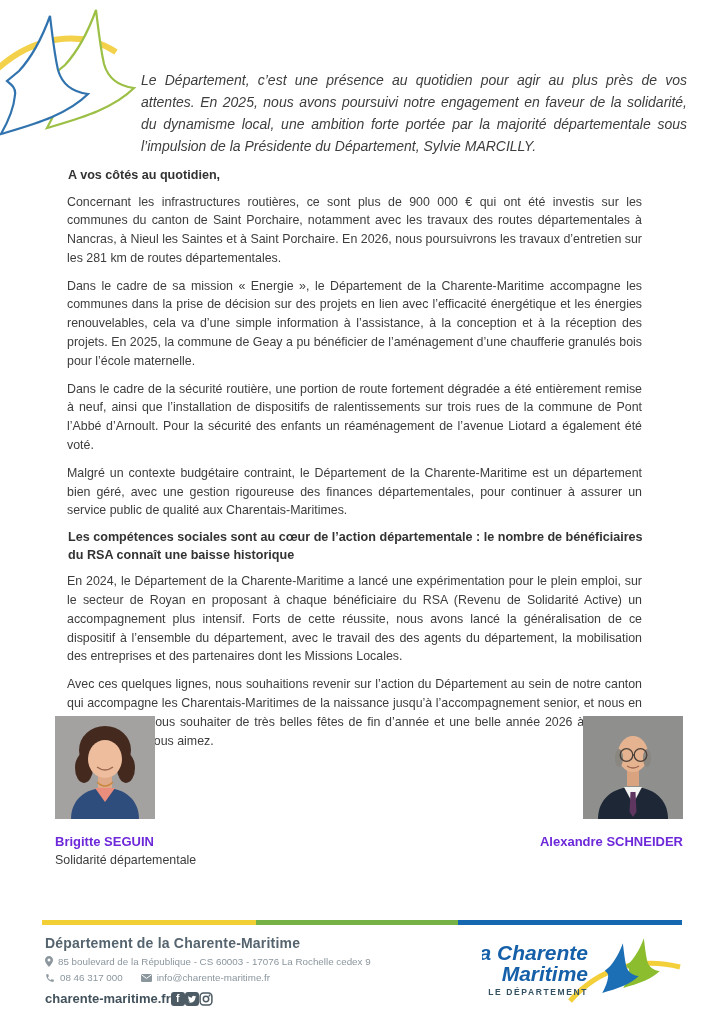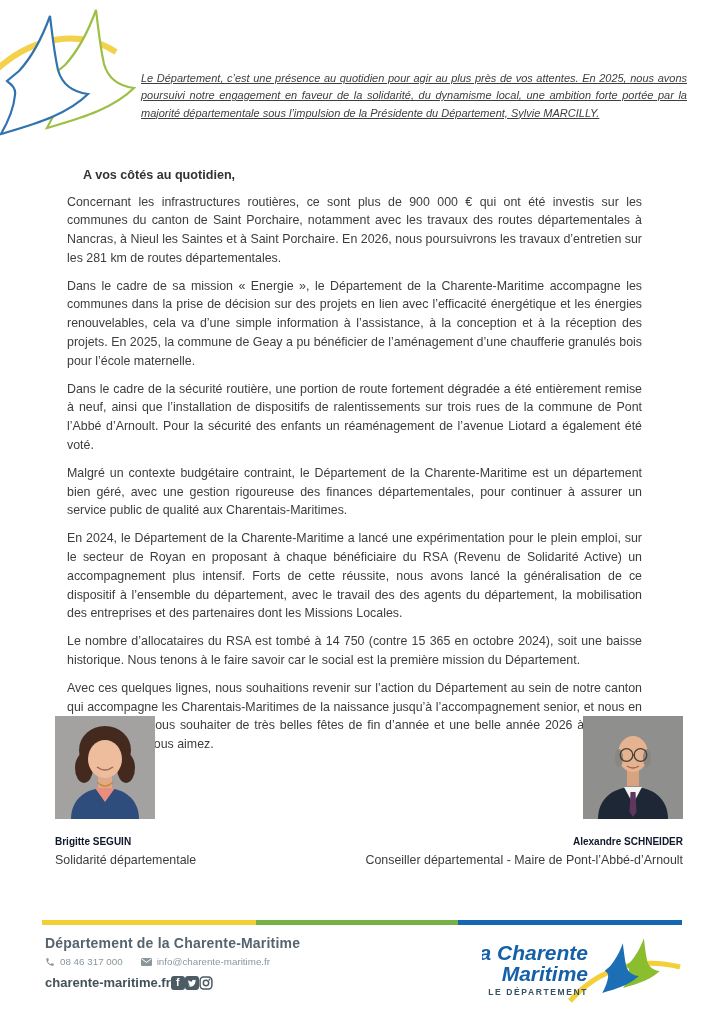--- a/index.html
+++ b/index.html
@@ -5,42 +5,41 @@
   html,body{margin:0;padding:0;background:#e8e8e8;}
   .page{
     position:relative;width:724px;height:1024px;margin:0 auto;background:#ffffff;
     font-family:"Liberation Sans",sans-serif;overflow:hidden;
   }
   
   .top-logo{position:absolute;left:-2px;top:8px;width:142px;height:136px;}
   
   .intro{
     position:absolute;left:141px;top:70px;width:546px;
-    font-style:italic;font-size:11px;line-height:1.57;color:#3e3e3e;
+    font-style:italic;font-size:14px;line-height:1.57;color:#3e3e3e;
     text-align:justify;
-    text-decoration:underline;
   }
   
   .content{
     position:absolute;left:67px;top:167px;width:591px;
     font-size:12.4px;line-height:18.8px;color:#3d3d3d;text-align:justify;
   }
   .content .h{
     font-size:12.6px;font-weight:bold;color:#333333;text-align:left;
-    margin:0 0 8px 16px;line-height:17.5px;
+    margin:0 0 8px 1px;line-height:17.5px;
   }
   .content .h2{margin-top:1px;}
   .content p{margin:0 16px 9px 0;}
   
   .person{position:absolute;top:716px;}
   .person.left{left:55px;width:300px;text-align:left;}
   .person.right{left:333px;width:350px;text-align:right;}
   .photo{width:100px;height:103px;display:inline-block;background:#9c9c9a;}
   .person .photo-row{display:block;}
-  .person-name{font-size:10px;font-weight:bold;color:#0f172a;margin-top:9px;line-height:19px;}
+  .person-name{font-size:13px;font-weight:bold;color:#6d28d9;margin-top:9px;line-height:19px;}
   .person-line{font-size:12.4px;color:#3d3d3d;line-height:19px;}
   
   .footer-bar{position:absolute;left:42px;top:920px;width:640px;height:5px;display:flex;}
   .footer-bar .seg{height:100%;}
   .footer-info{position:absolute;left:45px;top:935px;}
   .org-name{font-size:14px;font-weight:bold;color:#55646e;letter-spacing:.2px;}
   .foot-line{display:flex;align-items:center;gap:5px;font-size:9.8px;color:#8b969d;margin-top:5px;}
   .foot-line .sep{width:8px;}
   .site-row{display:flex;align-items:center;margin-top:8px;}
   .site{font-size:13px;font-weight:bold;color:#42525c;}
@@ -65,22 +64,22 @@
   </svg>
 
   <div class="intro">Le Département, c’est une présence au quotidien pour agir au plus près de vos attentes. En 2025, nous avons poursuivi notre engagement en faveur de la solidarité, du dynamisme local, une ambition forte portée par la majorité départementale sous l’impulsion de la Présidente du Département, Sylvie MARCILLY.</div>
 
   <div class="content">
     <div class="h">A vos côtés au quotidien,</div>
     <p>Concernant les infrastructures routières, ce sont plus de 900 000 € qui ont été investis sur les communes du canton de Saint Porchaire, notamment avec les travaux des routes départementales à Nancras, à Nieul les Saintes et à Saint Porchaire. En 2026, nous poursuivrons les travaux d’entretien sur les 281 km de routes départementales.</p>
     <p>Dans le cadre de sa mission « Energie », le Département de la Charente-Maritime accompagne les communes dans la prise de décision sur des projets en lien avec l’efficacité énergétique et les énergies renouvelables, cela va d’une simple information à l’assistance, à la conception et à la réception des projets. En 2025, la commune de Geay a pu bénéficier de l’aménagement d’une chaufferie granulés bois pour l’école maternelle.</p>
     <p>Dans le cadre de la sécurité routière, une portion de route fortement dégradée a été entièrement remise à neuf, ainsi que l’installation de dispositifs de ralentissements sur trois rues de la commune de Pont l’Abbé d’Arnoult. Pour la sécurité des enfants un réaménagement de l’avenue Liotard a également été voté.</p>
     <p>Malgré un contexte budgétaire contraint, le Département de la Charente-Maritime est un département bien géré, avec une gestion rigoureuse des finances départementales, pour continuer à assurer un service public de qualité aux Charentais-Maritimes.</p>
+    <div class="h h2">Les compétences sociales sont au cœur de l’action départementale : le nombre de bénéficiaires du RSA connaît une baisse historique</div>
     <p>En 2024, le Département de la Charente-Maritime a lancé une expérimentation pour le plein emploi, sur le secteur de Royan en proposant à chaque bénéficiaire du RSA (Revenu de Solidarité Active) un accompagnement plus intensif. Forts de cette réussite, nous avons lancé la généralisation de ce dispositif à l’ensemble du département, avec le travail des des agents du département, la mobilisation des entreprises et des partenaires dont les Missions Locales.</p>
-    <p>Le nombre d’allocataires du RSA est tombé à 14 750 (contre 15 365 en octobre 2024), soit une baisse historique. Nous tenons à le faire savoir car le social est la première mission du Département.</p>
     <p>Avec ces quelques lignes, nous souhaitions revenir sur l’action du Département au sein de notre canton qui accompagne les Charentais-Maritimes de la naissance jusqu’à l’accompagnement senior, et nous en profitons pour vous souhaiter de très belles fêtes de fin d’année et une belle année 2026 à vous et à tous ceux que vous aimez.</p>
   </div>
 
   <div class="person left">
     <span class="photo-row">
       <svg class="photo" viewBox="0 0 100 103" aria-hidden="true">
         <rect width="100" height="103" fill="#a3a2a0"></rect>
         <ellipse cx="50" cy="34" rx="26" ry="24" fill="#44291f"></ellipse>
         <ellipse cx="29" cy="52" rx="9" ry="15" fill="#44291f"></ellipse>
         <ellipse cx="71" cy="52" rx="9" ry="15" fill="#44291f"></ellipse>
@@ -107,31 +106,36 @@
         <circle cx="43.5" cy="39" r="6.3" stroke="#4a4038" stroke-width="1.3" fill="none"></circle>
         <circle cx="57.5" cy="39" r="6.3" stroke="#4a4038" stroke-width="1.3" fill="none"></circle>
         <path d="M49.5 39 L51.5 39" stroke="#4a4038" stroke-width="1.3"></path>
         <path d="M44 50 Q50 54 56 50" stroke="#9c6650" stroke-width="1.3" fill="none"></path>
         <path d="M15 103 C15 83 30 71 50 71 C70 71 85 83 85 103 Z" fill="#1d2735"></path>
         <path d="M41 71 L50 88 L59 71 Z" fill="#f4f4f2"></path>
         <path d="M47.5 76 L52.5 76 L53.5 96 L50 101 L46.5 96 Z" fill="#5f3660"></path>
       </svg>
     </span>
     <div class="person-name">Alexandre SCHNEIDER</div>
-    <div class="person-line">Conseiller départemental - Maire de Pont-l’Abbé-d’Arnoult</div>
   </div>
 
   <div class="footer-bar">
     <span class="seg" style="width:33.4%;background:#F2CF35;"></span>
     <span class="seg" style="width:31.6%;background:#76B145;"></span>
     <span class="seg" style="width:35%;background:#1568B0;"></span>
   </div>
 
   <div class="footer-info">
     <div class="org-name">Département de la Charente-Maritime</div>
+    <div class="foot-line">
+      <svg width="8" height="11" viewBox="0 0 8 11" aria-hidden="true">
+        <path d="M4 0 C1.8 0 0 1.8 0 4 C0 6.9 4 11 4 11 C4 11 8 6.9 8 4 C8 1.8 6.2 0 4 0 Z M4 5.5 A1.5 1.5 0 1 1 4 2.5 A1.5 1.5 0 0 1 4 5.5 Z" fill="#8b969d"></path>
+      </svg>
+      <span>85 boulevard de la République - CS 60003 - 17076 La Rochelle cedex 9</span>
+    </div>
     <div class="foot-line">
       <svg width="10" height="10" viewBox="0 0 24 24" aria-hidden="true">
         <path d="M6.62 10.79c1.44 2.83 3.76 5.14 6.59 6.59l2.2-2.2c.27-.27.67-.36 1.02-.24 1.12.37 2.33.57 3.57.57.55 0 1 .45 1 1V20c0 .55-.45 1-1 1-9.39 0-17-7.61-17-17 0-.55.45-1 1-1h3.5c.55 0 1 .45 1 1 0 1.25.2 2.45.57 3.57.11.35.03.74-.25 1.02l-2.2 2.2z" fill="#8b969d"></path>
       </svg>
       <span>08 46 317 000</span>
       <span class="sep"></span>
       <svg width="11" height="8" viewBox="0 0 11 8" aria-hidden="true">
         <rect x="0" y="0" width="11" height="8" rx="1.2" fill="#8b969d"></rect>
         <path d="M0.6 0.8 L5.5 4.4 L10.4 0.8" stroke="#ffffff" stroke-width="1" fill="none"></path>
       </svg>

